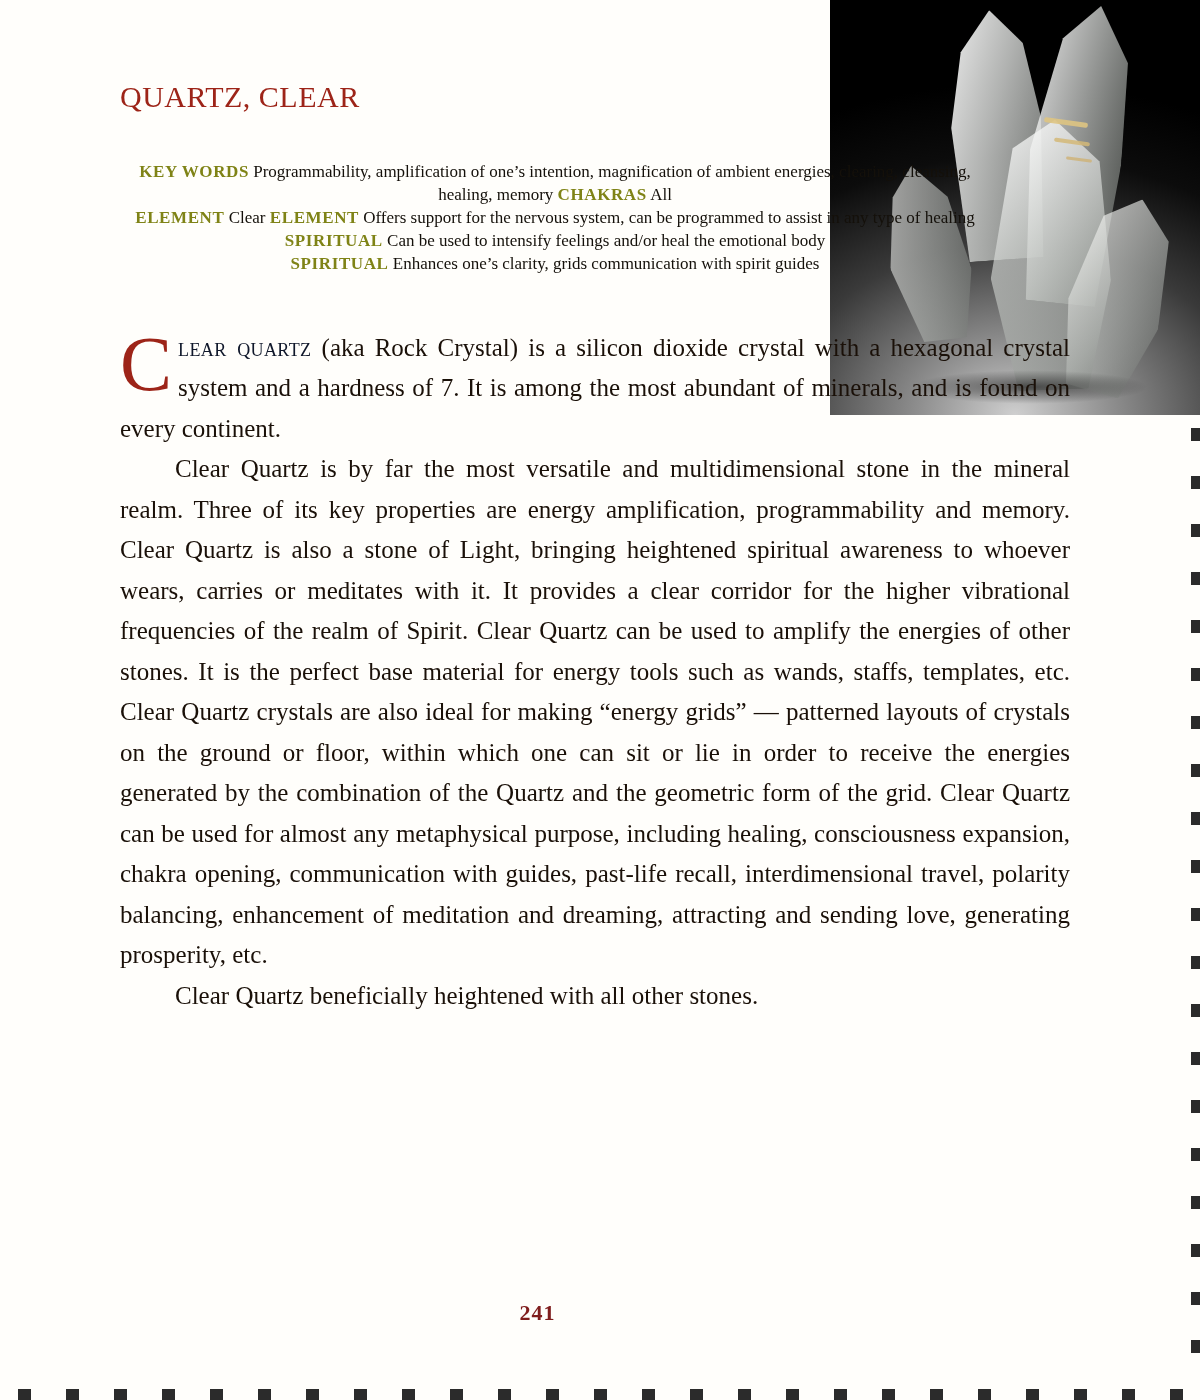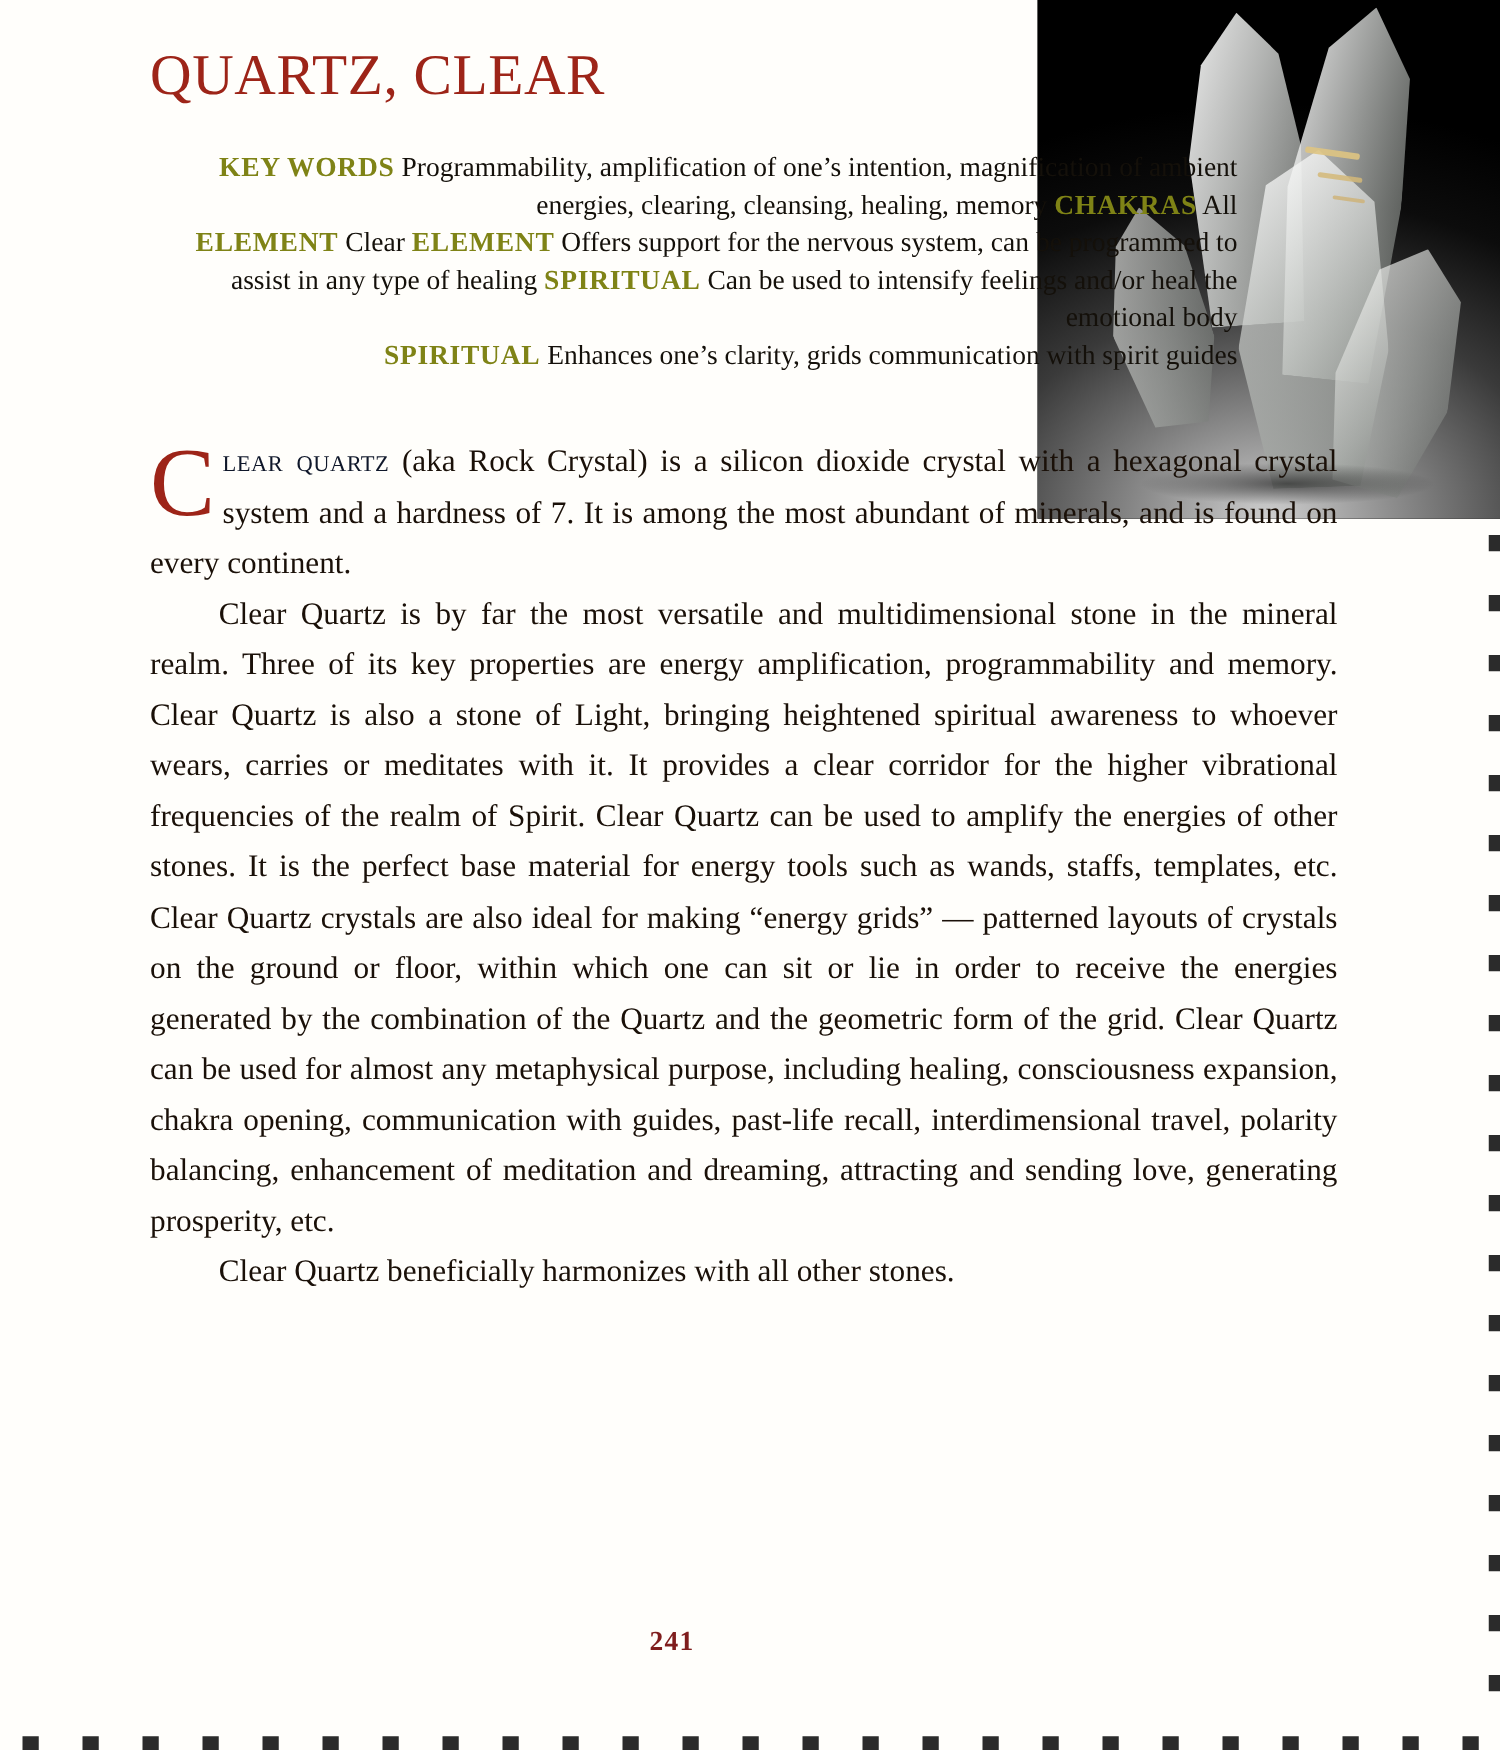--- a/index.html
+++ b/index.html
@@ -125,35 +125,35 @@
     position: absolute;
     left: 120px;
     top: 0;
     width: 950px;
   }
 
   h1.title {
     font-family: "Liberation Serif", serif;
     font-variant: small-caps;
     color: #9d2418;
-    font-size: 46px;
+    font-size: 30px;
     font-weight: 400;
     letter-spacing: 0.5px;
     margin: 0;
-    padding-top: 37px;
+    padding-top: 82px;
     line-height: 1;
   }
 
   .keywords {
     width: 870px;
-    margin-top: 36px;
-    font-size: 22px;
+    margin-top: 48px;
+    font-size: 17px;
     line-height: 1.36;
     color: #14100a;
-    text-align: right;
+    text-align: center;
   }
   .keywords .lbl {
     font-variant: small-caps;
     font-weight: 700;
     letter-spacing: 0.6px;
     color: #7f8316;
   }
   .kw-narrow { max-width: 660px; }
 
   .body-copy {
@@ -284,18 +284,18 @@
         <span class="lbl">SPIRITUAL</span>
         <span>Enhances one’s clarity, grids communication with spirit guides</span>
       </span>
     </div>
 
     <div class="body-copy">
       <p>
         <span class="dropcap">C</span><span class="smallcaps-red">lear quartz</span><span> (aka Rock Crystal) is a silicon dioxide crystal with a hexagonal crystal system and a hardness of 7. It is among the most abundant of minerals, and is found on every continent.</span>
       </p>
       <p>Clear Quartz is by far the most versatile and multidimensional stone in the mineral realm. Three of its key properties are energy amplification, programmability and memory. Clear Quartz is also a stone of Light, bringing heightened spiritual awareness to whoever wears, carries or meditates with it. It provides a clear corridor for the higher vibrational frequencies of the realm of Spirit. Clear Quartz can be used to amplify the energies of other stones. It is the perfect base material for energy tools such as wands, staffs, templates, etc. Clear Quartz crystals are also ideal for making “energy grids” — patterned layouts of crystals on the ground or floor, within which one can sit or lie in order to receive the energies generated by the combination of the Quartz and the geometric form of the grid. Clear Quartz can be used for almost any metaphysical purpose, including healing, consciousness expansion, chakra opening, communication with guides, past-life recall, interdimensional travel, polarity balancing, enhancement of meditation and dreaming, attracting and sending love, generating prosperity, etc.</p>
-      <p>Clear Quartz beneficially harmonizes with all other stones.</p>
+      <p>Clear Quartz beneficially heightened with all other stones.</p>
     </div>
   </div>
 
   <div class="folio">241</div>
 </div>
 
 </body></html>

